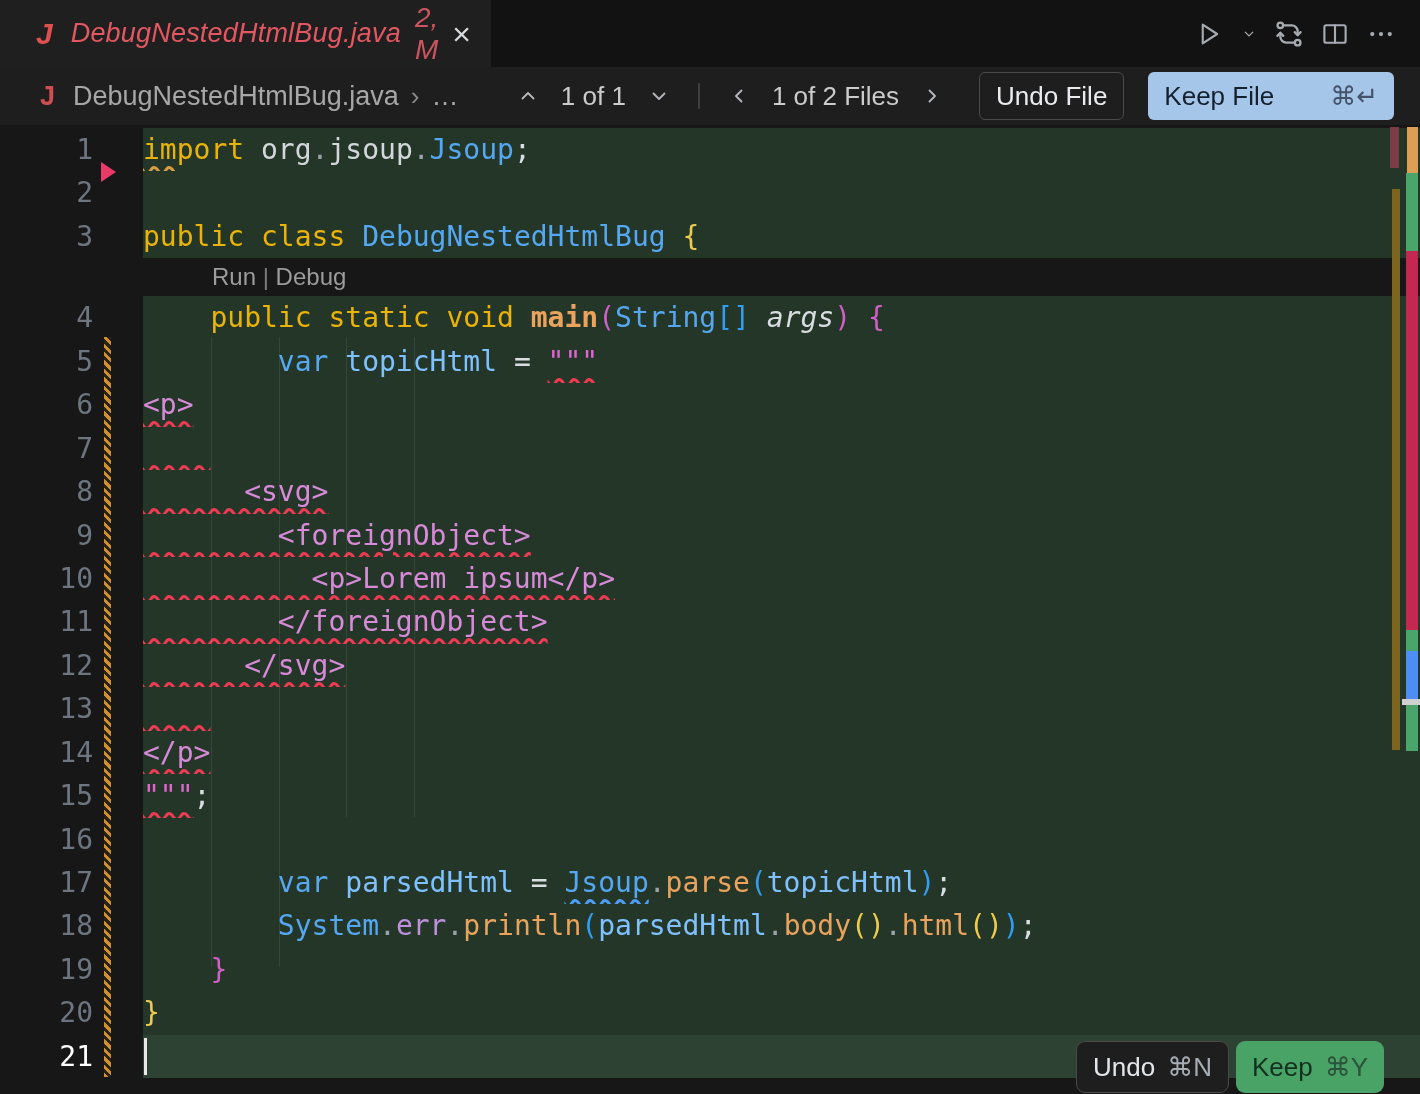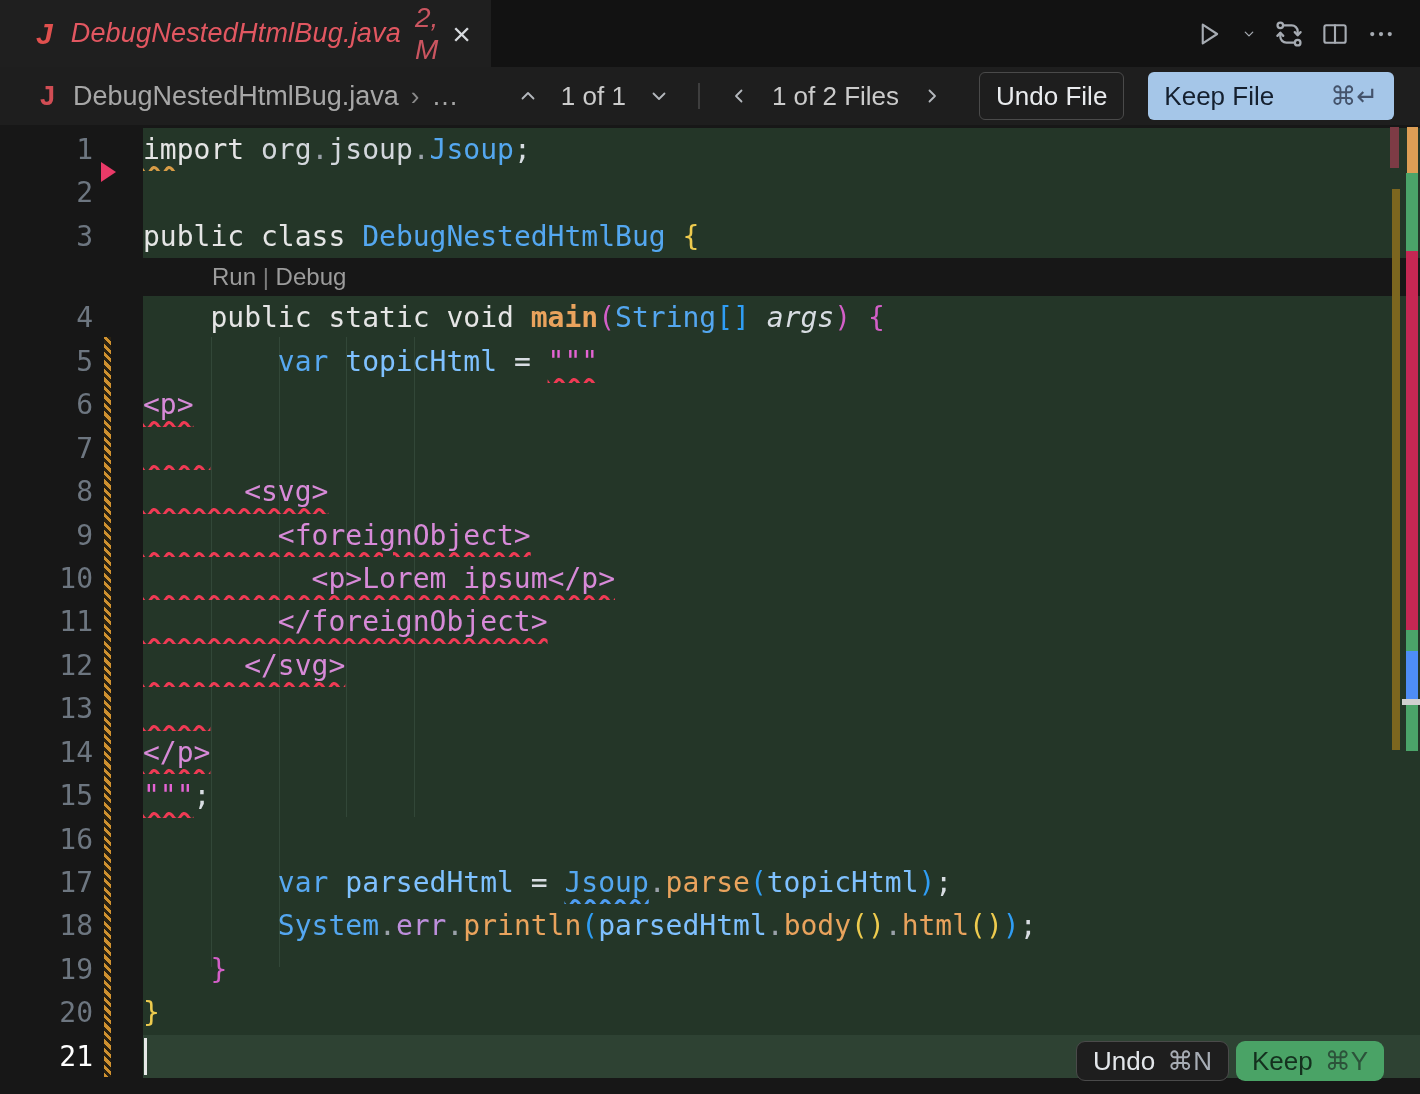--- a/index.html
+++ b/index.html
@@ -46,21 +46,21 @@
               font-family:"Liberation Sans",sans-serif; font-size:24px; line-height:38px; color:#9c9c9c; }
   .lens-link { cursor:pointer; }
   .lens-sep { color:#7c7c7c; }
   .gutter { width:143px; flex:none; background:#171717; color:#6d7680; font-size:28px;
             line-height:43.45px; text-align:right; padding-right:50px; }
   .row.current .gutter { color:#ffffff; }
   .code { flex:1; background:#243628; font-size:28px; line-height:43.45px; white-space:pre; }
   .row.current .code { background:#2e4233; }
   .tk { white-space:pre; }
 
-  .kw   { color:#e5e5e5; }
+  .kw   { color:#eab308; }
   .kb   { color:#57a8f0; }
   .type { color:#54a7f0; }
   .var  { color:#7fc1ff; }
   .pkg  { color:#d3d7dc; }
   .dot  { color:#9aa1a9; }
   .pl   { color:#d8dde2; }
   .meth { color:#e9a35d; }
   .main { color:#e9a35d; font-weight:bold; }
   .args { color:#d8dde2; font-style:italic;margin-top:6px; }
   .field{ color:#bd8fdc; }
@@ -89,21 +89,21 @@
   .m-warn      { left:1407px; width:11px; top:2px;   height:46px; background:#dd9e55; }
   .m-green1    { left:1406px; width:12px; top:48px;  height:78px; background:#4ba469; }
   .m-err       { left:1406px; width:12px; top:126px; height:379px; background:#c52753; }
   .m-green2    { left:1406px; width:12px; top:505px; height:121px; background:#4ba469; }
   .m-info      { left:1406px; width:12px; top:526px; height:50px;  background:#4e8df6; }
   .m-modified  { left:1392px; width:8px;  top:64px;  height:561px; background:#7c661f; }
   .m-cursor    { left:1402px; width:18px; top:574px; height:6px;   background:#d0d0d0; }
 
   .float-actions { position:absolute; right:36px; top:916px; display:flex; gap:7px; z-index:10;
                    font-family:"Liberation Sans",sans-serif; }
-  .fbtn { height:40px; border-radius:9px; display:flex; align-items:center; padding:0 16px;
+  .fbtn { height:52px; border-radius:9px; display:flex; align-items:center; padding:0 16px;
           font-size:26px; cursor:pointer; white-space:nowrap; }
   .fbtn-undo { background:#1e1e1e; border:1.5px solid #4a4a4a; color:#e3e6ea; }
   .fbtn-undo .kbd { color:#a7adb5; margin-left:12px; }
   .fbtn-keep { background:#4aa366; color:#14301e;text-align:right; }
   .fbtn-keep .kbd { color:#2c523a; margin-left:12px; }
 </style>
 </head>
 <body>
 
 <div class="app">

